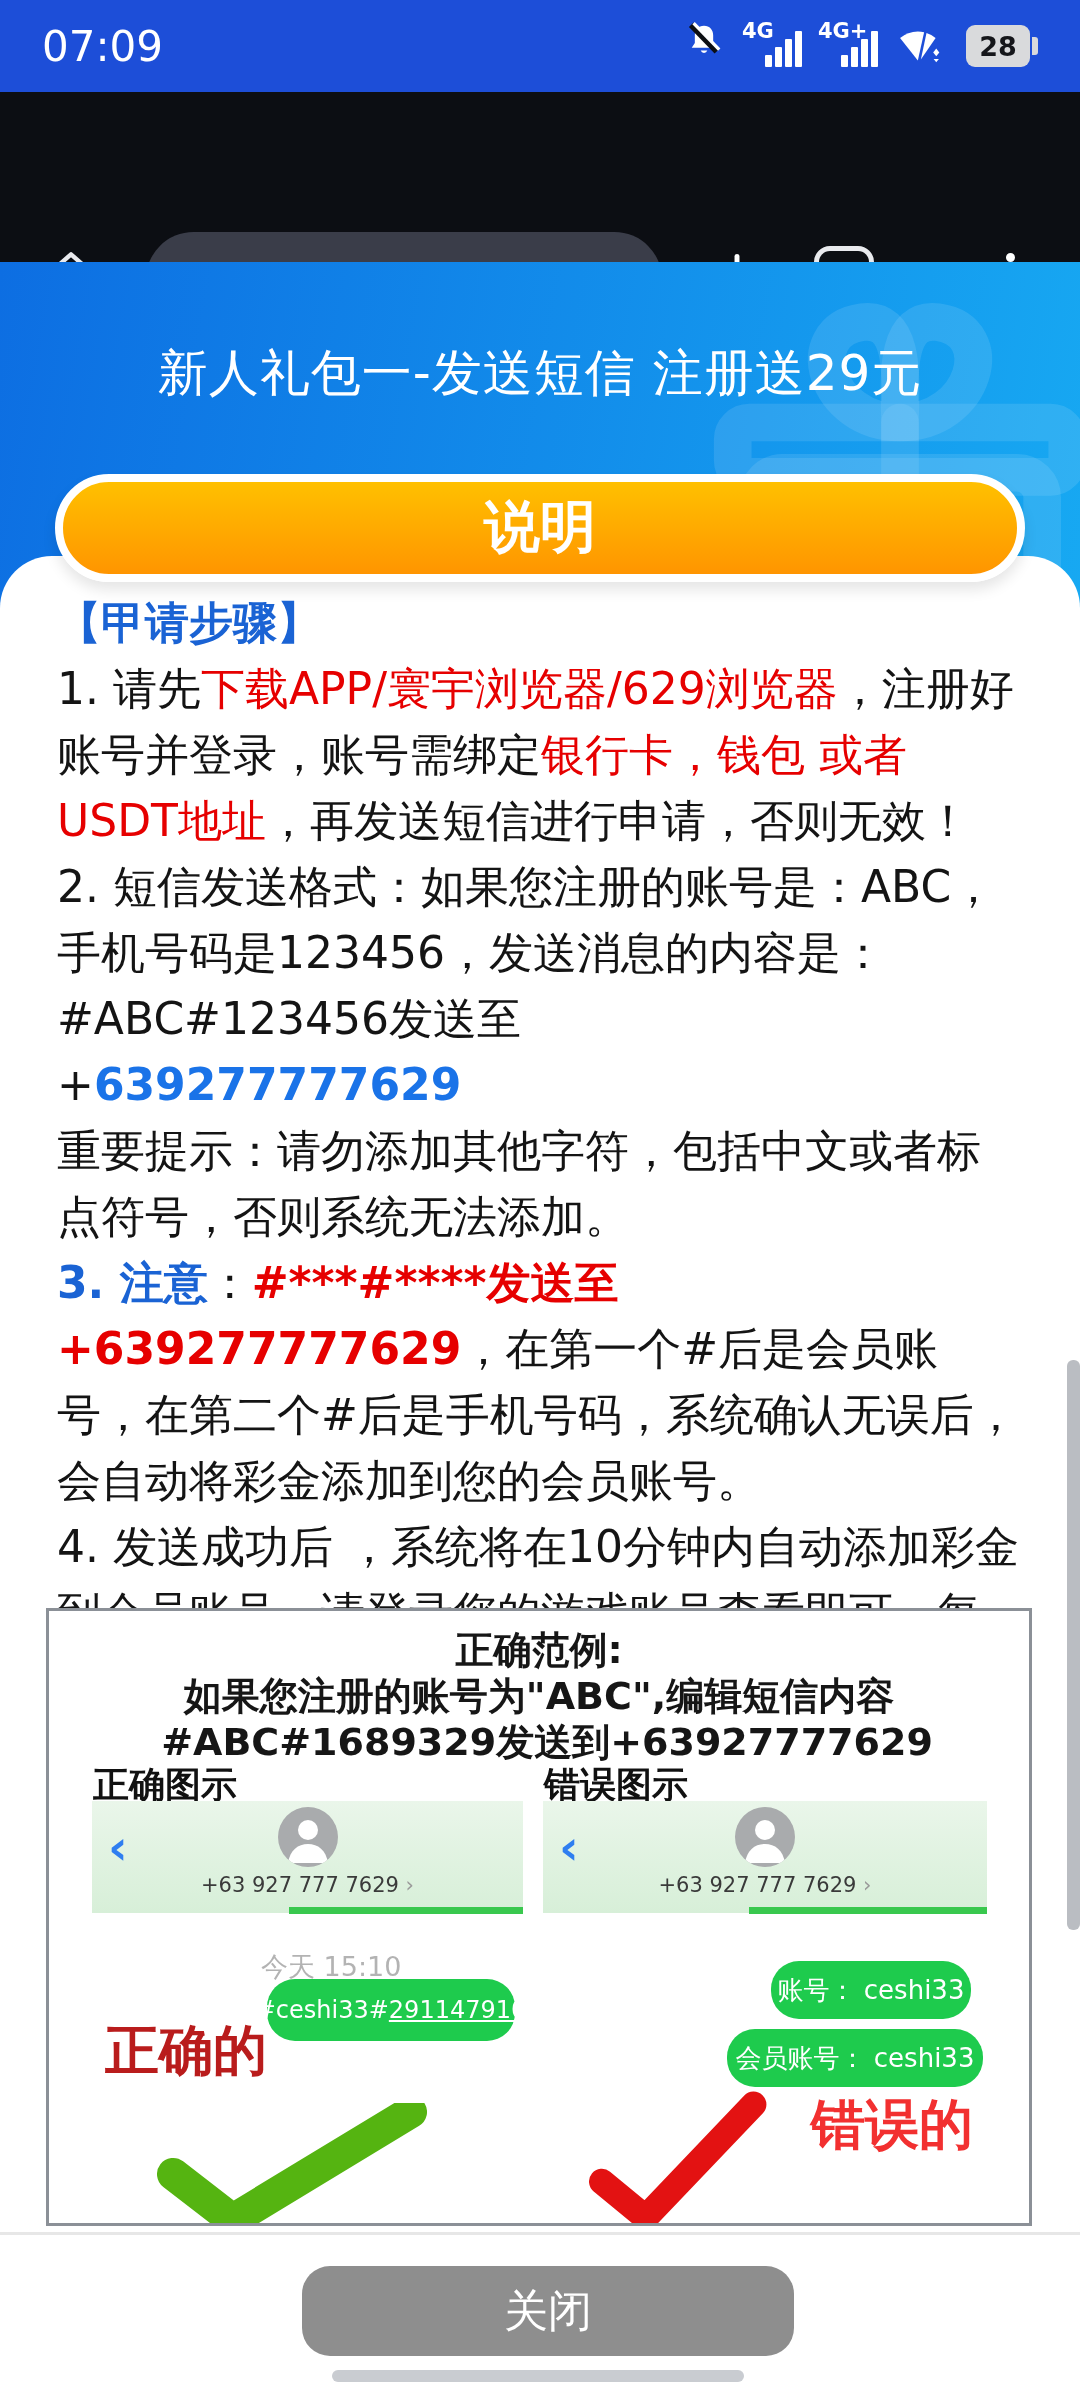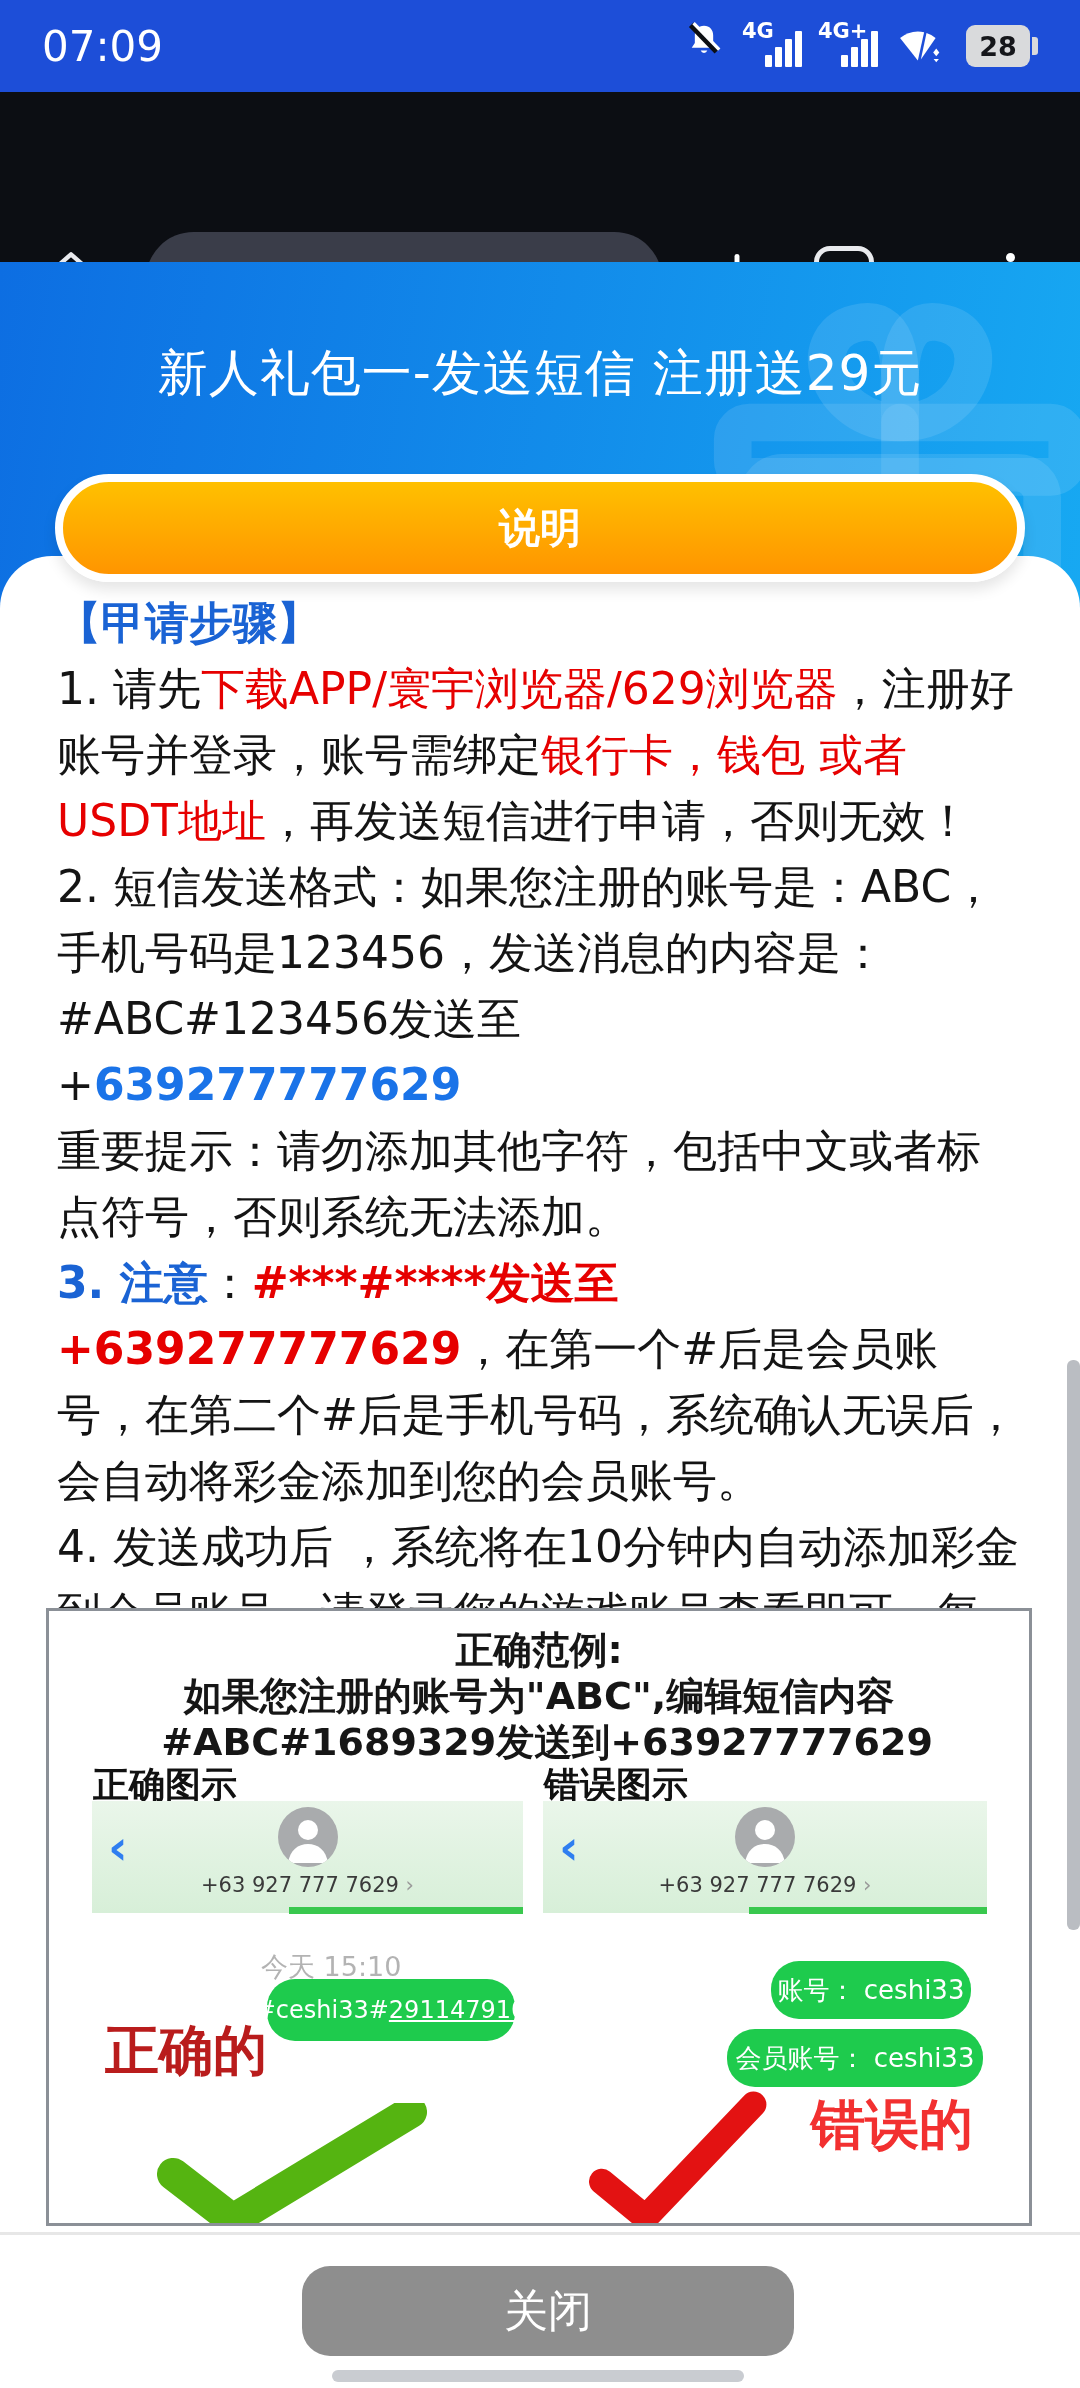--- a/index.html
+++ b/index.html
@@ -32,21 +32,21 @@
             align-items:center;justify-content:center;gap:11px;}
   .menu-btn i{width:9px;height:9px;border-radius:50%;background:#fff;display:block;}
   
   .hero{position:absolute;top:262px;left:0;width:1080px;height:380px;overflow:hidden;
         background:linear-gradient(100deg,#0d6ee2 0%,#17a9f2 100%);}
   .gift-deco{position:absolute;right:-30px;top:10px;width:420px;height:460px;opacity:.55;}
   .hero-title{position:absolute;top:78px;left:0;width:100%;text-align:center;color:#fff;font-size:50px;font-weight:500;letter-spacing:1px;}
   .sheet{position:absolute;top:556px;left:0;width:1080px;height:1832px;background:#fff;border-radius:52px 52px 0 0;}
   .explain-btn{position:absolute;left:55px;top:474px;width:970px;height:108px;border-radius:60px;border:8px solid #fff;
                background:linear-gradient(180deg,#ffc000 0%,#ff9500 100%);box-sizing:border-box;
-               display:flex;align-items:center;justify-content:center;color:#fff;font-size:41px;font-weight:700;
+               display:flex;align-items:center;justify-content:center;color:#fff;font-size:56px;font-weight:700;
                box-shadow:0 8px 14px rgba(0,0,0,.10);cursor:pointer;}
   
   .content{position:absolute;left:57px;top:590px;width:966px;font-size:44px;line-height:66px;color:#141414;}
   .content p{margin:0;}
   .blue-head{color:#1a63d4;font-weight:700;}
   .red{color:#e60000;}
   .red-bold{color:#e60000;font-weight:700;}
   .blue-bold{color:#1a63d4;font-weight:700;}
   .num-blue{color:#1a73e8;font-weight:700;}
   .link{color:#1a73e8;font-weight:700;text-decoration:underline;cursor:pointer;}

